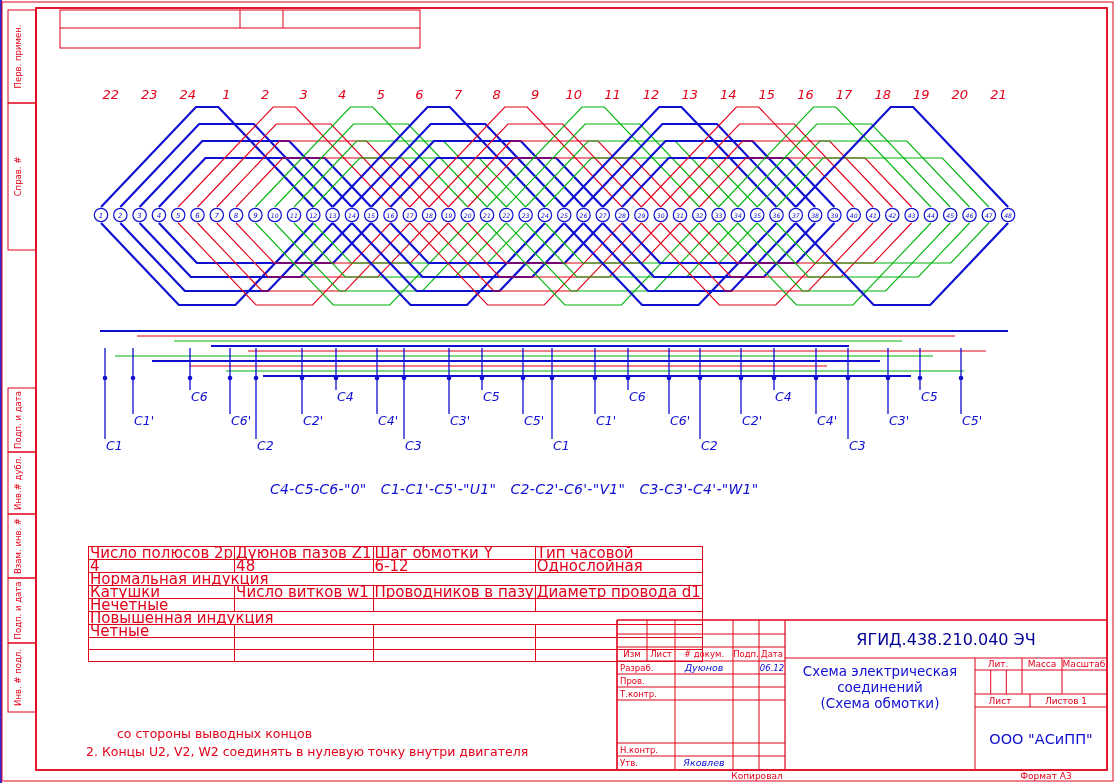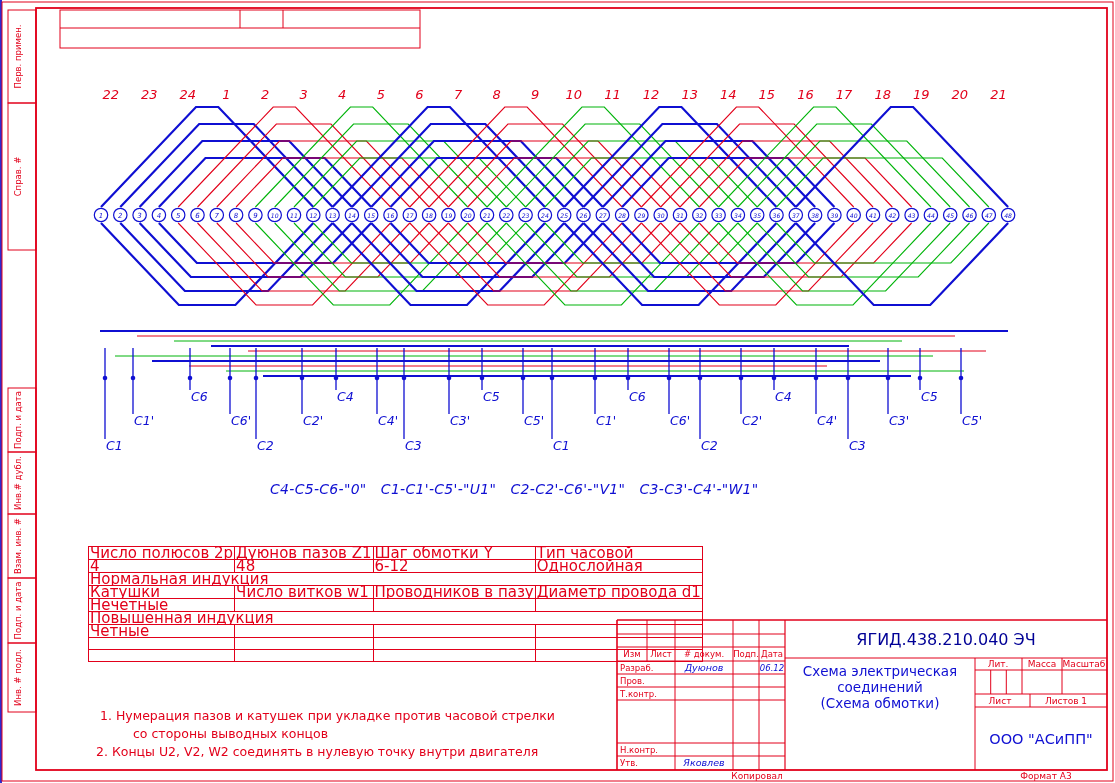--- a/index.html
+++ b/index.html
@@ -11,22 +11,22 @@
   .win-edge{position:absolute;left:0;top:0;width:2px;height:100%;background:#2b2bd0}
   #formula{left:270px;top:481px;color:var(--blue);font-style:italic;font-size:14px;
            letter-spacing:.3px;white-space:pre}
   #tables-wrap{left:88px;top:546px}
   #tables-wrap table{border-collapse:collapse;table-layout:fixed}
   #tables-wrap td{border:1px solid var(--red);font-size:15px;color:var(--red);
                   text-align:left;height:12px;line-height:12px;padding:0 1px;
                   overflow:hidden;white-space:nowrap}
   .note{color:var(--red);font-size:12.5px;white-space:nowrap}
   #note1{left:100px;top:708px}
-  #note1b{left:133px;top:726px}
-  #note2{left:96px;top:744px}
+  #note1b{left:117px;top:726px}
+  #note2{left:86px;top:744px}
 </style>
 </head>
 <body>
 
 <div class="sheet">
   <div class="win-edge"></div>
   <svg id="sheet-svg" width="1115" height="783">
       <rect x="2" y="2" width="1111" height="779" fill="none" stroke="#e2001a" stroke-width="1"></rect>
       <rect x="36" y="8" width="1071" height="762" fill="none" stroke="#e2001a" stroke-width="1.8"></rect>
       <rect x="8" y="10" width="28" height="93" fill="none" stroke="#e2001a" stroke-width="1"></rect>
@@ -428,16 +428,15 @@
           </tr>
           <tr>
             <td></td>
             <td></td>
             <td></td>
             <td></td>
           </tr>
         </tbody>
       </table>
     </div>
-  <div id="note1" class="overlay note">1. Нумерация пазов и катушек при укладке против часовой стрелки</div>
   <div id="note1b" class="overlay note">со стороны выводных концов</div>
   <div id="note2" class="overlay note">2. Концы U2, V2, W2 соединять в нулевую точку внутри двигателя</div>
 </div>
 
 </body></html>

